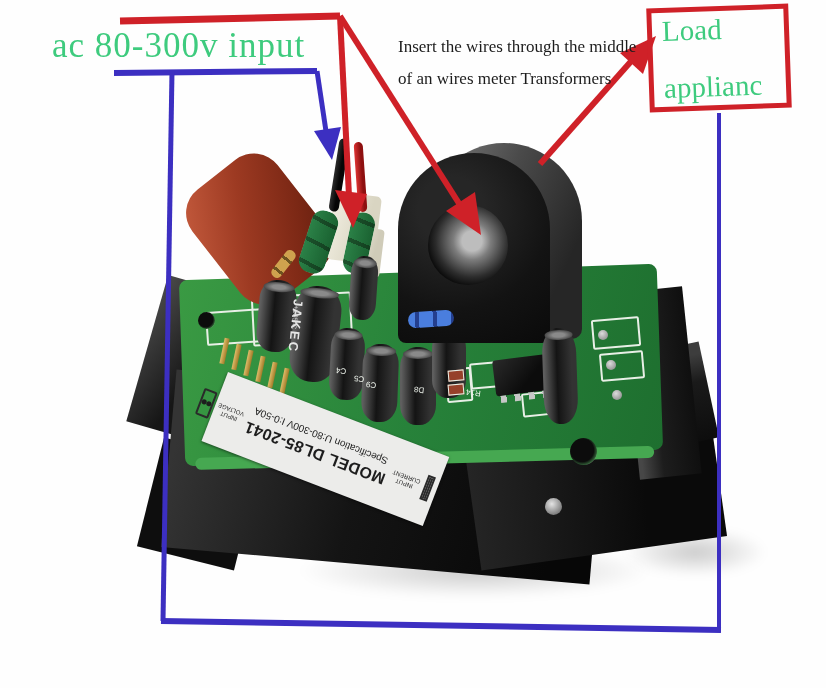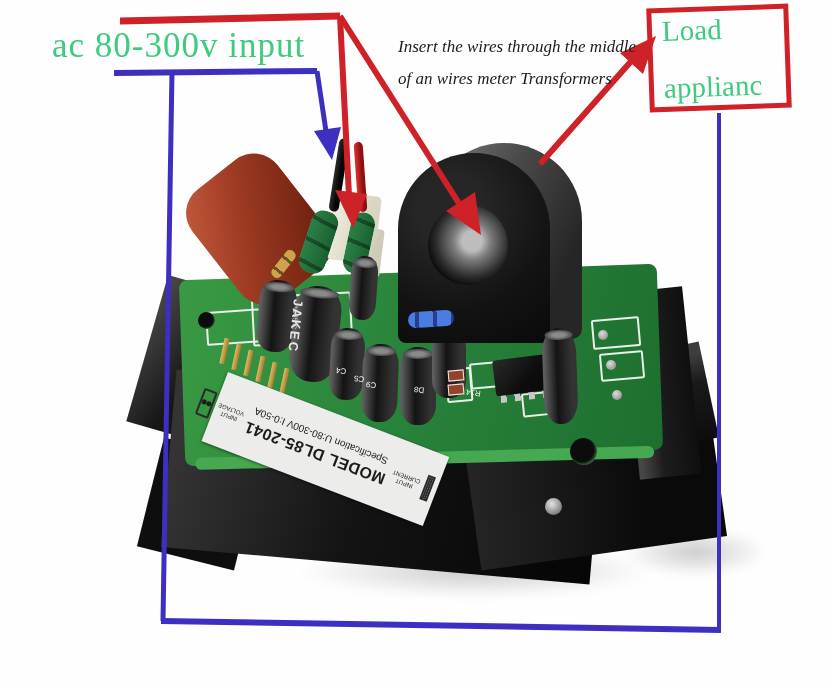--- a/index.html
+++ b/index.html
@@ -2,21 +2,21 @@
 <html style="--annotation-red: #cf2128; --annotation-blue: #3c2fc1; --annotation-green: #3ecb7e; --pcb-green: #2f8d3e; --case-black: #141414; --label-white: #ececea;"><head>
 <meta charset="utf-8">
 <style>
   html,body{margin:0;padding:0;background:#ffffff;}
   .stage{position:relative;width:826px;height:688px;background:#fefefe;overflow:hidden;
          font-family:"Liberation Serif","DejaVu Serif",serif;}
   .abs{position:absolute;}
 
   
   .ac-label{left:52px;top:26px;font-size:35px;color:var(--annotation-green,#3ecb7e);letter-spacing:1px;}
-  .instruction{left:398px;top:31px;font-size:17px;color:#1c1c1c;line-height:32px;font-style:italic;}
+  .instruction{left:398px;top:31px;font-size:17px;color:#1c1c1c;line-height:32px;}
   .load-box{left:648px;top:6px;width:122px;height:92px;border:5px solid var(--annotation-red,#cf2128);
             transform:rotate(-2deg);color:var(--annotation-green,#3ecb7e);font-size:29px;
             padding:2px 0 0 10px;display:flex;flex-direction:column;justify-content:space-between;}
   .load-box .l2{margin-bottom:2px;}
 
   
   .shadow{background:radial-gradient(closest-side,rgba(0,0,0,.20),rgba(0,0,0,0) 75%);filter:blur(5px);}
   .case-left{left:146px;top:281px;width:64px;height:152px;transform:rotate(16deg);
              background:linear-gradient(110deg,#4a4a4a,#161616 70%);}
   .flange-left{left:149px;top:448px;width:100px;height:112px;transform:rotate(14deg);background:#0e0e0e;}

